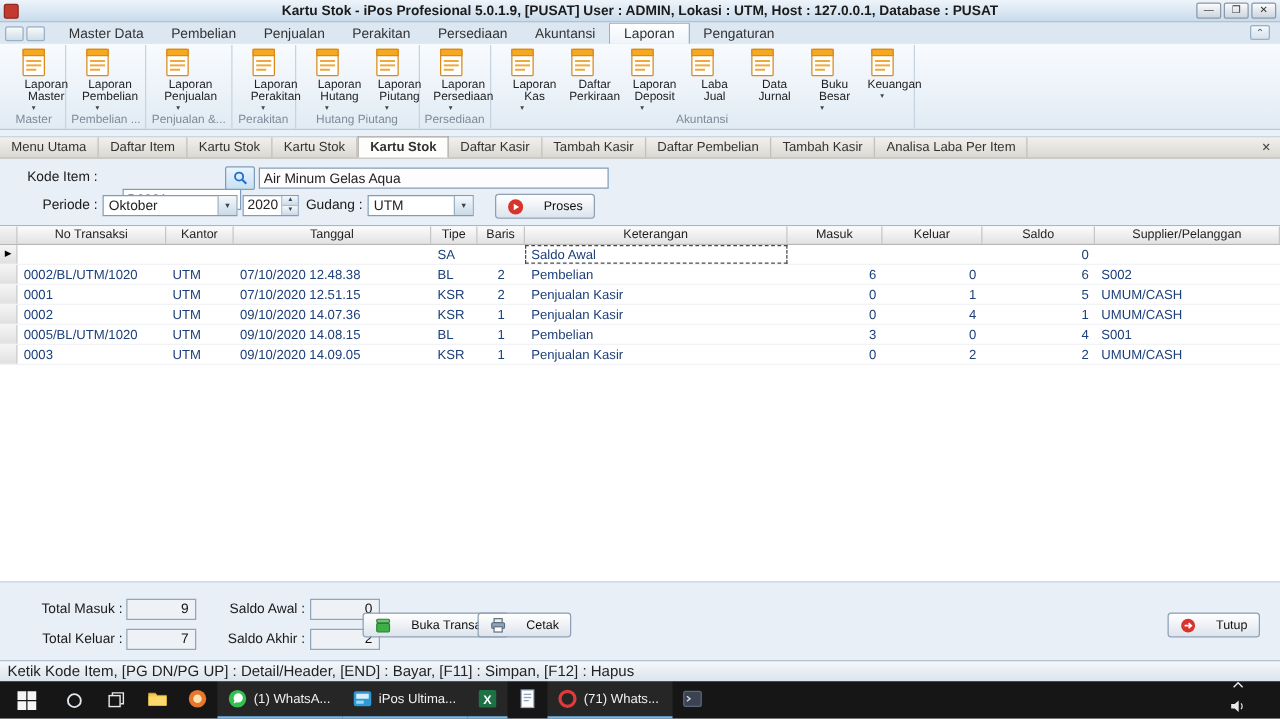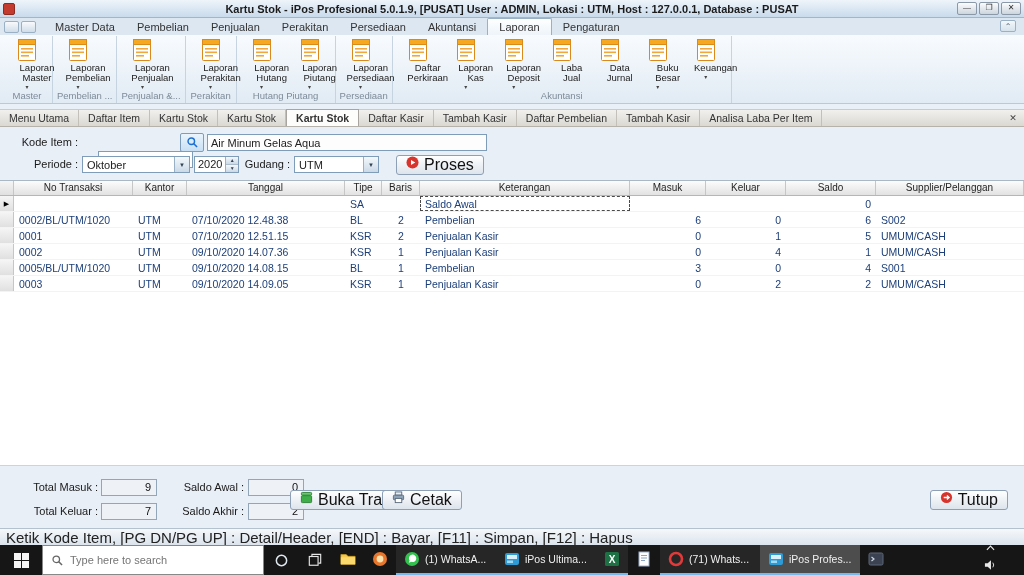--- a/index.html
+++ b/index.html
@@ -45,21 +45,21 @@
   .f-label { position:absolute; text-align:right; font-size:11px; color:#1a1a1a; }
   .f-input { position:absolute; height:17px; border:1px solid #7f9db9; background:#fff; font:11px "Liberation Sans",sans-serif; padding:0 3px; color:#222; }
   .combo { position:absolute; height:17px; border:1px solid #7f9db9; background:#fff; display:flex; align-items:center; }
   .combo .val { flex:1; padding:0 4px; font-size:11px; }
   .dropbtn { width:15px; height:15px; background:linear-gradient(#f4f8fb,#cbdae8); border-left:1px solid #9ab0c4; display:flex; align-items:center; justify-content:center; font-size:6px; color:#345; }
   .spinner { position:absolute; height:17px; border:1px solid #7f9db9; background:#fff; display:flex; }
   .spinner .val { flex:1; padding:0 3px; font-size:11px; line-height:15px; }
   .spin-arrows { width:13px; display:flex; flex-direction:column; border-left:1px solid #9ab0c4; }
   .spin-arrows div { flex:1; font-size:5px; text-align:center; line-height:7px; background:linear-gradient(#f4f8fb,#cbdae8); color:#345; }
   .spin-arrows div:first-child { border-bottom:1px solid #aabccd; }
-  .btn { display:inline-flex; gap:5px; background:linear-gradient(#ffffff,#dde4ec); border:1px solid #8da0b6; border-radius:3px; font-size:16px; padding:0 9px; height:20px; color:#111; cursor:default; white-space:nowrap; }
+  .btn { display:inline-flex; align-items:center; gap:16px; background:linear-gradient(#ffffff,#dde4ec); border:1px solid #8da0b6; border-radius:3px; font-size:10px; padding:0 9px; height:20px; color:#111; cursor:default; white-space:nowrap; }
   .btn svg { flex:0 0 auto; }
   .search-btn { position:absolute; width:24px; height:19px; background:linear-gradient(#eaf4fd,#c8e0f4); border:1px solid #7f9db9; border-radius:2px; display:flex; align-items:center; justify-content:center; }
 
   
   .grid-wrap { flex:1 1 auto; background:#fff; border-top:1px solid #aab8c6; display:flex; flex-direction:column; overflow:hidden; }
   .ghead, .grow { display:grid; grid-template-columns:14px 119px 54px 158px 37px 38px 210px 76px 80px 90px 1fr; }
   .ghead { height:15px; flex:0 0 15px; background:linear-gradient(#fcfcfc,#e2e2e2); border-bottom:1px solid #b6b6b6; }
   .gh { border-right:1px solid #c6c6c6; font-size:10px; color:#1f1f1f; text-align:center; line-height:14px; overflow:hidden; white-space:nowrap; }
   .gbody { flex:1 1 auto; background:#fff; overflow:hidden; }
   .grow { height:16px; border-bottom:1px solid #f1f3f6; }
@@ -68,21 +68,21 @@
   .gc.center { text-align:center; }
   .gc.focus { border:1px dashed #4a4a4a; padding:0 4px; }
   .rowhead { background:linear-gradient(#f5f5f5,#e0e0e0); border-right:1px solid #c6c6c6; display:flex; align-items:center; justify-content:center; font-size:7px; color:#000; padding:0; }
 
   
   .footer { height:63px; flex:0 0 63px; background:#e8eff7; border-top:1px solid #c7d4e2; position:relative; }
   .sumbox { position:absolute; height:17px; border:1px solid #93a5b8; background:#eef2f6; text-align:right; padding:0 5px; line-height:15px; font-size:11px; color:#111; }
   .footer .btn { position:absolute; }
 
   
-  .statusbar { height:17px; flex:0 0 17px; background:linear-gradient(#f5f8fb,#dbe3ec); border-top:1px solid #b4c2d0; font-size:15px; color:#222; display:flex; align-items:center; padding-left:6px; }
+  .statusbar { height:17px; flex:0 0 17px; background:linear-gradient(#f5f8fb,#dbe3ec); border-top:1px solid #b4c2d0; font-size:12px; color:#222; display:flex; align-items:center; padding-left:6px; }
 
   
   .taskbar { height:30px; flex:0 0 30px; background:#161616; display:flex; align-items:stretch; color:#eee; }
   .tb-start { width:42px; display:flex; align-items:center; justify-content:center; }
   .win-logo { display:grid; grid-template-columns:7px 7px; grid-template-rows:7px 7px; gap:1px; }
   .win-logo span { background:#f5f5f5; }
   .tb-search { width:222px; background:#fff; display:flex; align-items:center; gap:6px; padding:0 8px; border:1px solid #888; }
   .tb-search input { border:none; outline:none; font:11px "Liberation Sans",sans-serif; color:#555; width:160px; background:transparent; }
   .tb-iconbtn { width:34px; display:flex; align-items:center; justify-content:center; }
   .tb-items { display:flex; align-items:stretch; }
@@ -243,32 +243,32 @@
       <div class="rgroup">
         <div class="rgroup-buttons">
           <div class="rbtn">
             <span class="ricon"><svg viewBox="0 0 22 24">
                 <rect x="2.5" y="1.5" width="17" height="21" rx="1" fill="#fff" stroke="#d98a1a"></rect>
                 <rect x="2.5" y="1.5" width="17" height="5" fill="#f6a821" stroke="#d98a1a"></rect>
                 <rect x="5" y="10" width="12" height="1.6" fill="#f0a73c"></rect>
                 <rect x="5" y="13.5" width="12" height="1.6" fill="#f0a73c"></rect>
                 <rect x="5" y="17" width="8" height="1.6" fill="#f0a73c"></rect>
               </svg></span>
+            <span class="rlabel">Laporan Kas</span>
+            <span class="rarr">▾</span>
+          </div>
+          <div class="rbtn">
+            <span class="ricon"><svg viewBox="0 0 22 24">
+                <rect x="2.5" y="1.5" width="17" height="21" rx="1" fill="#fff" stroke="#d98a1a"></rect>
+                <rect x="2.5" y="1.5" width="17" height="5" fill="#f6a821" stroke="#d98a1a"></rect>
+                <rect x="5" y="10" width="12" height="1.6" fill="#f0a73c"></rect>
+                <rect x="5" y="13.5" width="12" height="1.6" fill="#f0a73c"></rect>
+                <rect x="5" y="17" width="8" height="1.6" fill="#f0a73c"></rect>
+              </svg></span>
             <span class="rlabel">Daftar Perkiraan</span>
-          </div>
-          <div class="rbtn">
-            <span class="ricon"><svg viewBox="0 0 22 24">
-                <rect x="2.5" y="1.5" width="17" height="21" rx="1" fill="#fff" stroke="#d98a1a"></rect>
-                <rect x="2.5" y="1.5" width="17" height="5" fill="#f6a821" stroke="#d98a1a"></rect>
-                <rect x="5" y="10" width="12" height="1.6" fill="#f0a73c"></rect>
-                <rect x="5" y="13.5" width="12" height="1.6" fill="#f0a73c"></rect>
-                <rect x="5" y="17" width="8" height="1.6" fill="#f0a73c"></rect>
-              </svg></span>
-            <span class="rlabel">Laporan Kas</span>
-            <span class="rarr">▾</span>
           </div>
           <div class="rbtn">
             <span class="ricon"><svg viewBox="0 0 22 24">
                 <rect x="2.5" y="1.5" width="17" height="21" rx="1" fill="#fff" stroke="#d98a1a"></rect>
                 <rect x="2.5" y="1.5" width="17" height="5" fill="#f6a821" stroke="#d98a1a"></rect>
                 <rect x="5" y="10" width="12" height="1.6" fill="#f0a73c"></rect>
                 <rect x="5" y="13.5" width="12" height="1.6" fill="#f0a73c"></rect>
                 <rect x="5" y="17" width="8" height="1.6" fill="#f0a73c"></rect>
               </svg></span>
             <span class="rlabel">Laporan Deposit</span>
@@ -510,27 +510,20 @@
   </div>
 
   <div class="taskbar">
     <div class="tb-start">
       <span class="win-logo">
           <span></span>
           <span></span>
           <span></span>
           <span></span>
         </span>
-    </div>
-    <div class="tb-search">
-      <svg viewBox="0 0 16 16" width="13" height="13">
-          <circle cx="6.5" cy="6.5" r="4" fill="none" stroke="#666" stroke-width="1.6"></circle>
-          <line x1="9.6" y1="9.6" x2="13.6" y2="13.6" stroke="#666" stroke-width="1.8"></line>
-        </svg>
-      <input placeholder="Type here to search" style="">
     </div>
     <div class="tb-iconbtn">
       <svg viewBox="0 0 16 16" width="15" height="15">
           <circle cx="8" cy="8" r="5.5" fill="none" stroke="#dfe7ef" stroke-width="1.6"></circle>
         </svg>
     </div>
     <div class="tb-iconbtn">
       <svg viewBox="0 0 16 16" width="14" height="14">
           <rect x="1.5" y="4" width="10" height="10" fill="none" stroke="#e6e6e6" stroke-width="1.3"></rect>
           <path d="M4.5 4 V1.5 H14.5 V11.5 H12" fill="none" stroke="#e6e6e6" stroke-width="1.3"></path>
@@ -576,28 +569,20 @@
               <rect x="5" y="4" width="6" height="1" fill="#8aa4c0"></rect>
               <rect x="5" y="6.5" width="6" height="1" fill="#8aa4c0"></rect>
               <rect x="5" y="9" width="4" height="1" fill="#8aa4c0"></rect>
             </svg></span>
         </div>
         <div class="tb-item wide open">
           <span class="tb-ic"><svg viewBox="0 0 16 16">
               <circle cx="8" cy="8" r="6" fill="none" stroke="#e23a3a" stroke-width="2.6"></circle>
             </svg></span>
           <span class="lbl">(71) Whats...</span>
-        </div>
-        <div class="tb-item wide open active">
-          <span class="tb-ic"><svg viewBox="0 0 16 16">
-              <rect x="1" y="2" width="14" height="12" rx="2" fill="#2e9bd6"></rect>
-              <rect x="3" y="4" width="10" height="4" fill="#d9f0fb"></rect>
-              <rect x="3" y="9.5" width="6" height="2.5" fill="#9fd9f3"></rect>
-            </svg></span>
-          <span class="lbl">iPos Profes...</span>
         </div>
         <div class="tb-item">
           <span class="tb-ic"><svg viewBox="0 0 16 16">
               <rect x="1" y="2" width="14" height="12" rx="1.5" fill="#3b4252" stroke="#5c6678"></rect>
               <path d="M3.5 6 l2.5 2 -2.5 2" stroke="#cdd6e4" fill="none" stroke-width="1.2"></path>
             </svg></span>
         </div>
       </div>
     <div class="tray">
       <span class="tray-ic">

